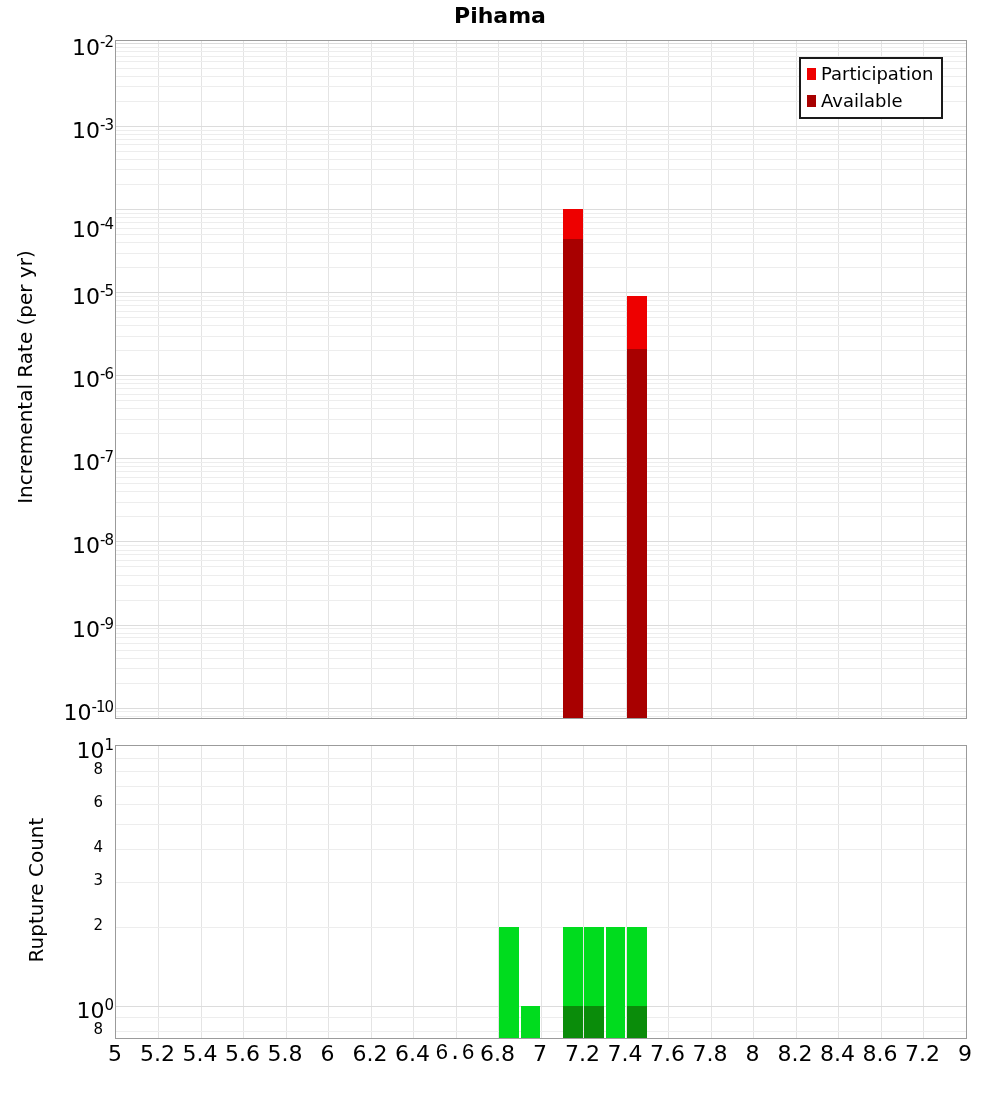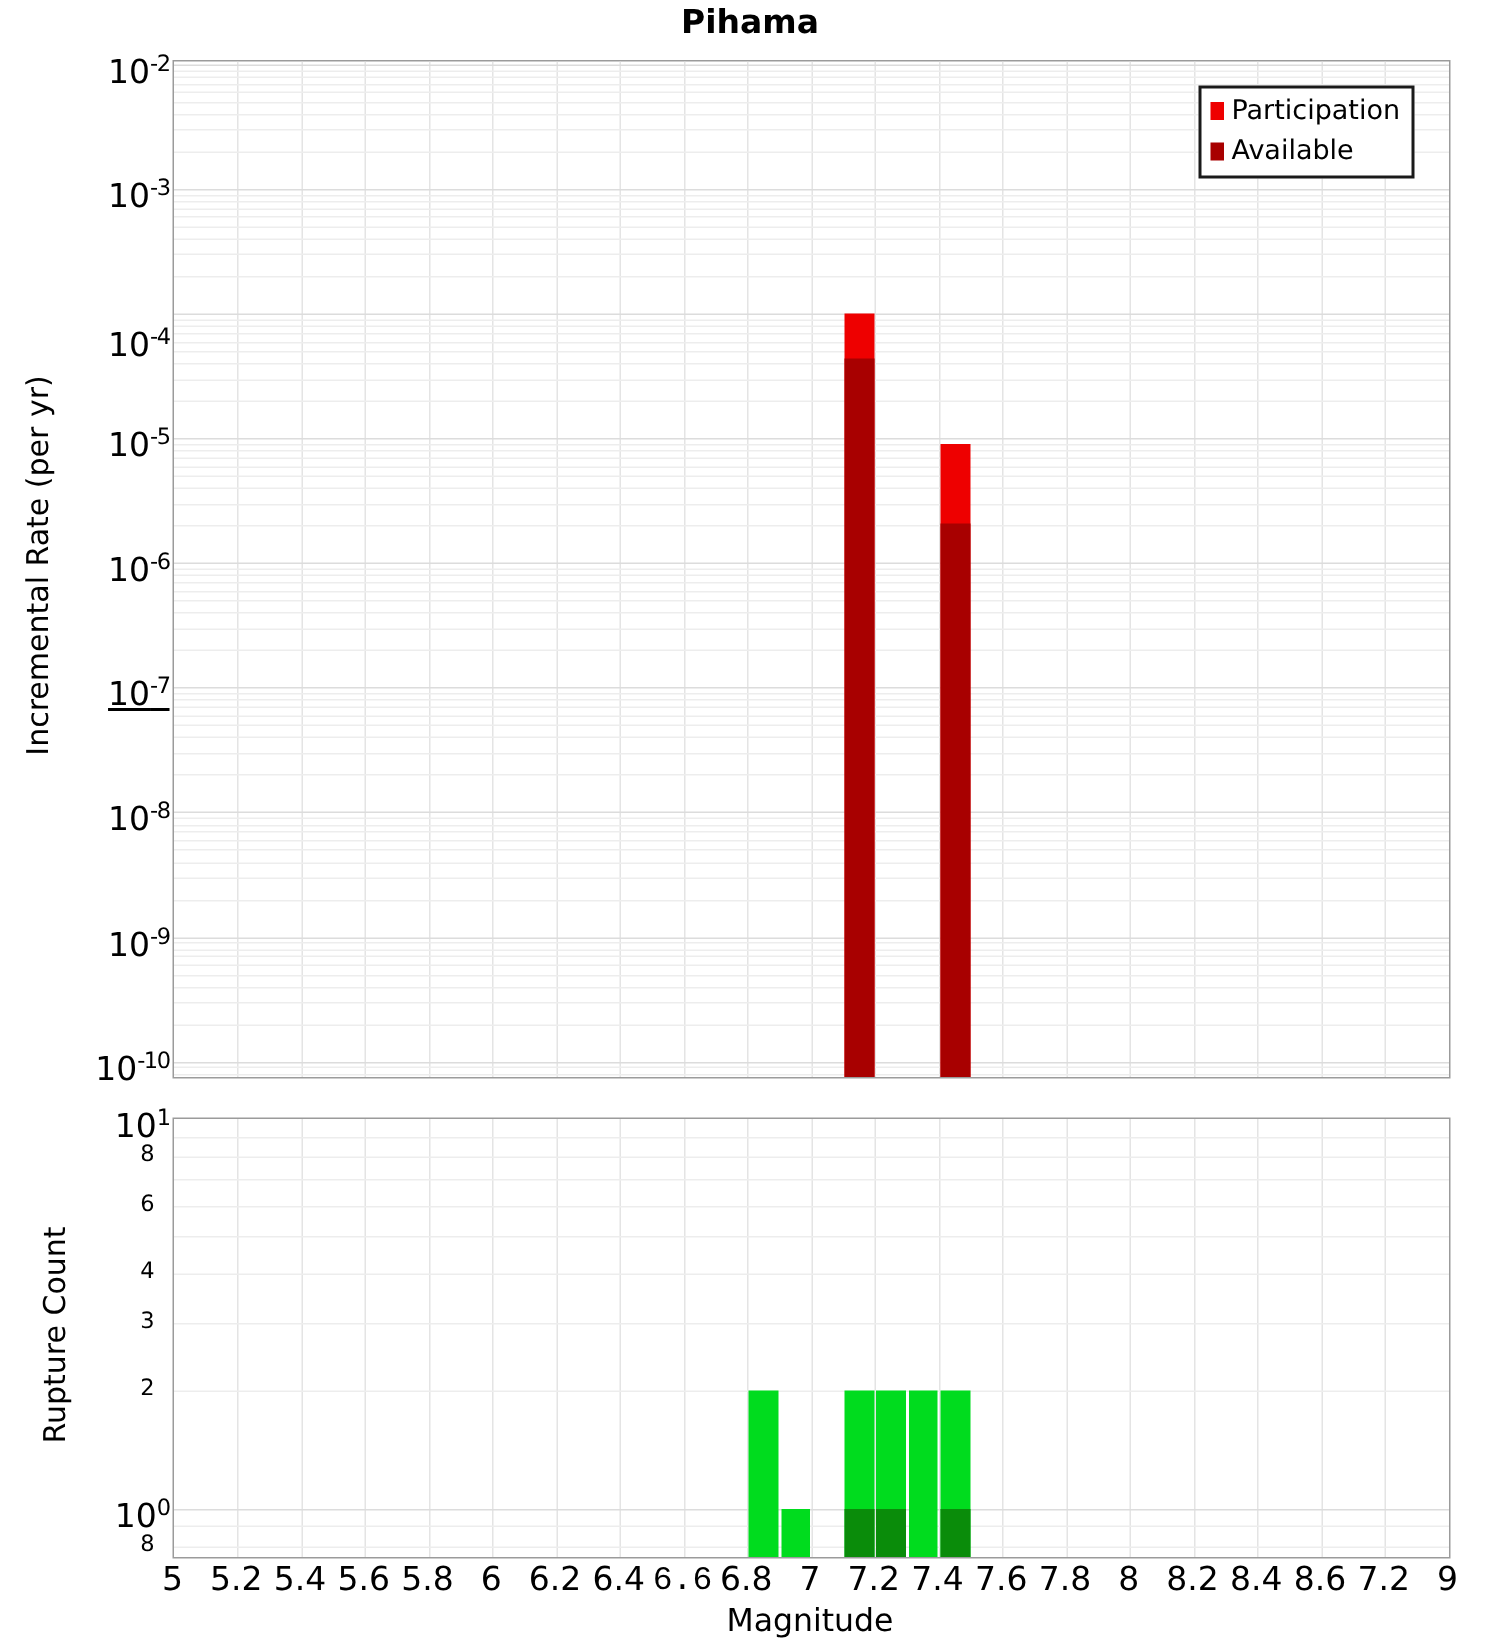--- a/index.html
+++ b/index.html
@@ -167,27 +167,26 @@
       <div class="bar" style="left: 468.25px; top: 181.431px; width: 19.75px; height: 110.569px; background: rgb(0, 220, 30);"></div>
       <div class="bar" style="left: 489.5px; top: 181.431px; width: 19.75px; height: 110.569px; background: rgb(0, 220, 30);"></div>
       <div class="bar" style="left: 510.75px; top: 181.431px; width: 19.75px; height: 110.569px; background: rgb(0, 220, 30);"></div>
       <div class="bar" style="left: 447px; top: 259.57px; width: 19.75px; height: 32.4303px; background: rgb(10, 140, 10);"></div>
       <div class="bar" style="left: 468.25px; top: 259.57px; width: 19.75px; height: 32.4303px; background: rgb(10, 140, 10);"></div>
       <div class="bar" style="left: 510.75px; top: 259.57px; width: 19.75px; height: 32.4303px; background: rgb(10, 140, 10);"></div>
     </div>
 
   <div class="ylab" id="ylab0" style="width: 300px; left: -125px; top: 365px;">Incremental Rate (per yr)</div>
   <div class="ylab" id="ylab1" style="width: 220px; left: -74px; top: 878px;">Rupture Count</div>
-  <div class="xlab">Magnitude</div>
 <div class="ytick" style="top: 28.966px;">10<span class="sup">-2</span></div>
     <div class="ytick" style="top: 112.048px;">10<span class="sup">-3</span></div>
     <div class="ytick" style="top: 195.129px; margin-top: 16px;">10<span class="sup">-4</span></div>
     <div class="ytick" style="top: 278.211px;">10<span class="sup">-5</span></div>
     <div class="ytick" style="top: 361.293px;">10<span class="sup">-6</span></div>
-    <div class="ytick" style="top: 444.375px; text-decoration: underline;">10<span class="sup">-7</span></div>
+    <div class="ytick" style="top: 444.375px;">10<span class="sup">-7</span></div>
     <div class="ytick" style="top: 527.456px;">10<span class="sup">-8</span></div>
     <div class="ytick" style="top: 610.538px;">10<span class="sup">-9</span></div>
     <div class="ytick" style="top: 693.62px; text-align: center;">10<span class="sup">-10</span></div>
     <div class="legend" style="left: 799px; top: 57px;">
       <div class="legend-row">
         <div class="swatch" style="background: rgb(238, 0, 0);"></div>
         <div class="ltext">Participation</div>
       </div>
       <div class="legend-row">
         <div class="swatch" style="background: rgb(168, 0, 0);"></div>

